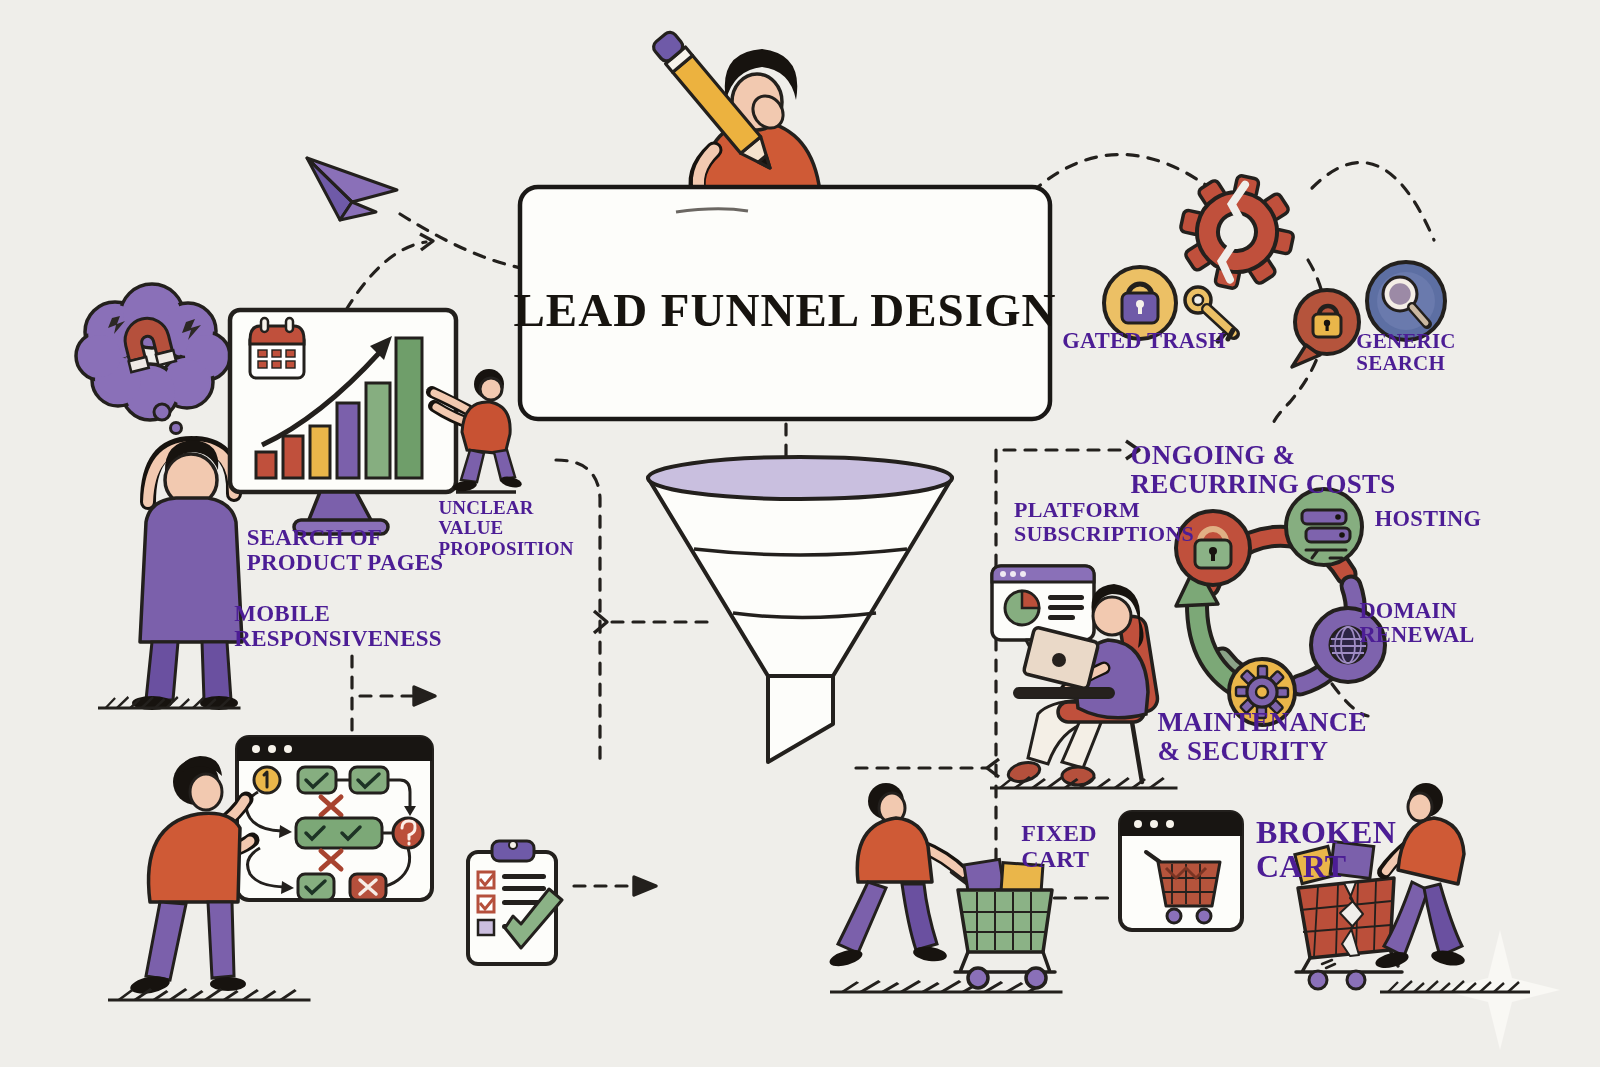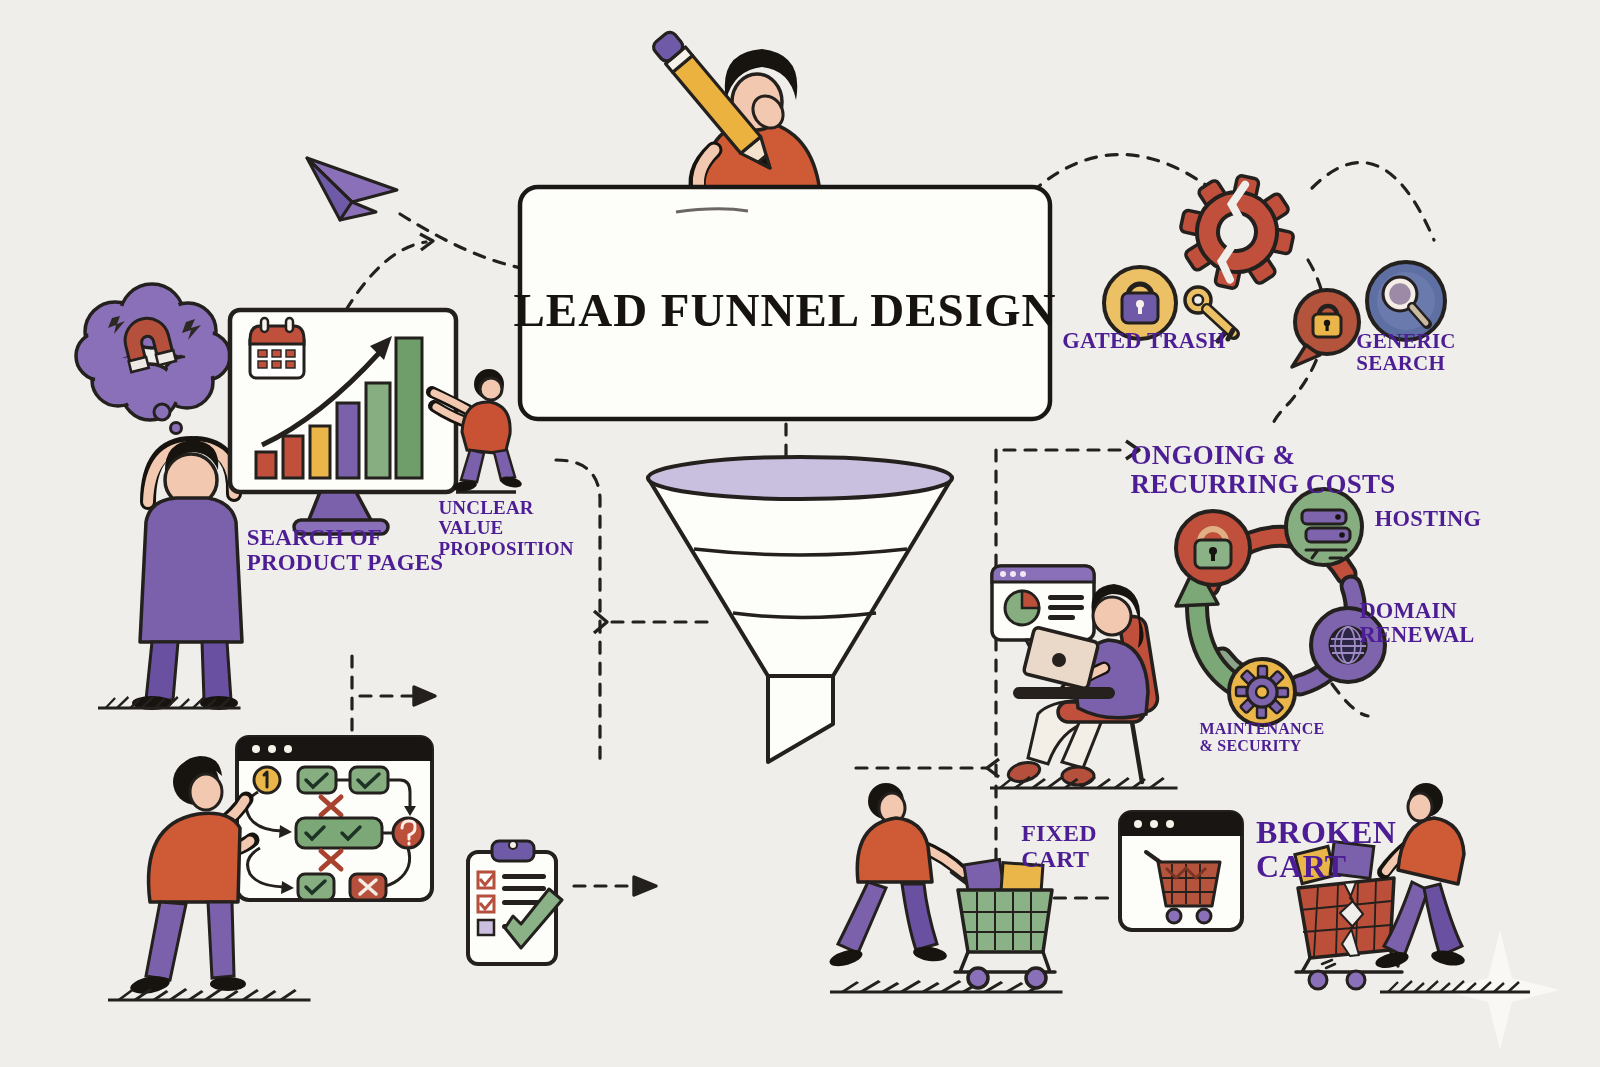--- a/index.html
+++ b/index.html
@@ -450,36 +450,40 @@
 
 <div class="title" style="left:785px;top:310px">LEAD FUNNEL DESIGN</div>
 
 <div class="label" style="left:345px;top:551px;font-size:23px">SEARCH OF
 PRODUCT PAGES</div>
 
 <div class="label" style="left:506px;top:528px;font-size:19px">UNCLEAR
 VALUE
 PROPOSITION</div>
 
+<div class="label" style="left:338px;top:627px;font-size:23px">MOBILE
+RESPONSIVENESS</div>
 
 <div class="label" style="left:1144px;top:341px;font-size:22.5px">GATED TRASH</div>
 
 <div class="label" style="left:1406px;top:352px;font-size:21px">GENERIC
 SEARCH</div>
 
 <div class="label heading" style="left:1263px;top:452px">ONGOING &amp;
 RECURRING COSTS</div>
 
+<div class="label" style="left:1104px;top:522px;font-size:22px">PLATFORM
+SUBSCRIPTIONS</div>
 
 <div class="label" style="left:1428px;top:519px;font-size:22.5px">HOSTING</div>
 
 <div class="label" style="left:1417px;top:623px;font-size:22.5px">DOMAIN
 RENEWAL</div>
 
-<div class="label" style="left:1262px;top:737px;font-size:16px">MAINTENANCE
+<div class="label" style="left:1262px;top:737px;font-size:27px">MAINTENANCE
 &amp; SECURITY</div>
 
 
 <div class="label" style="left:1059px;top:847px;font-size:24px">FIXED
 CART</div>
 
 <div class="label" style="left:1326px;top:849px;font-size:32px">BROKEN
 CART</div>
 
 </div>

